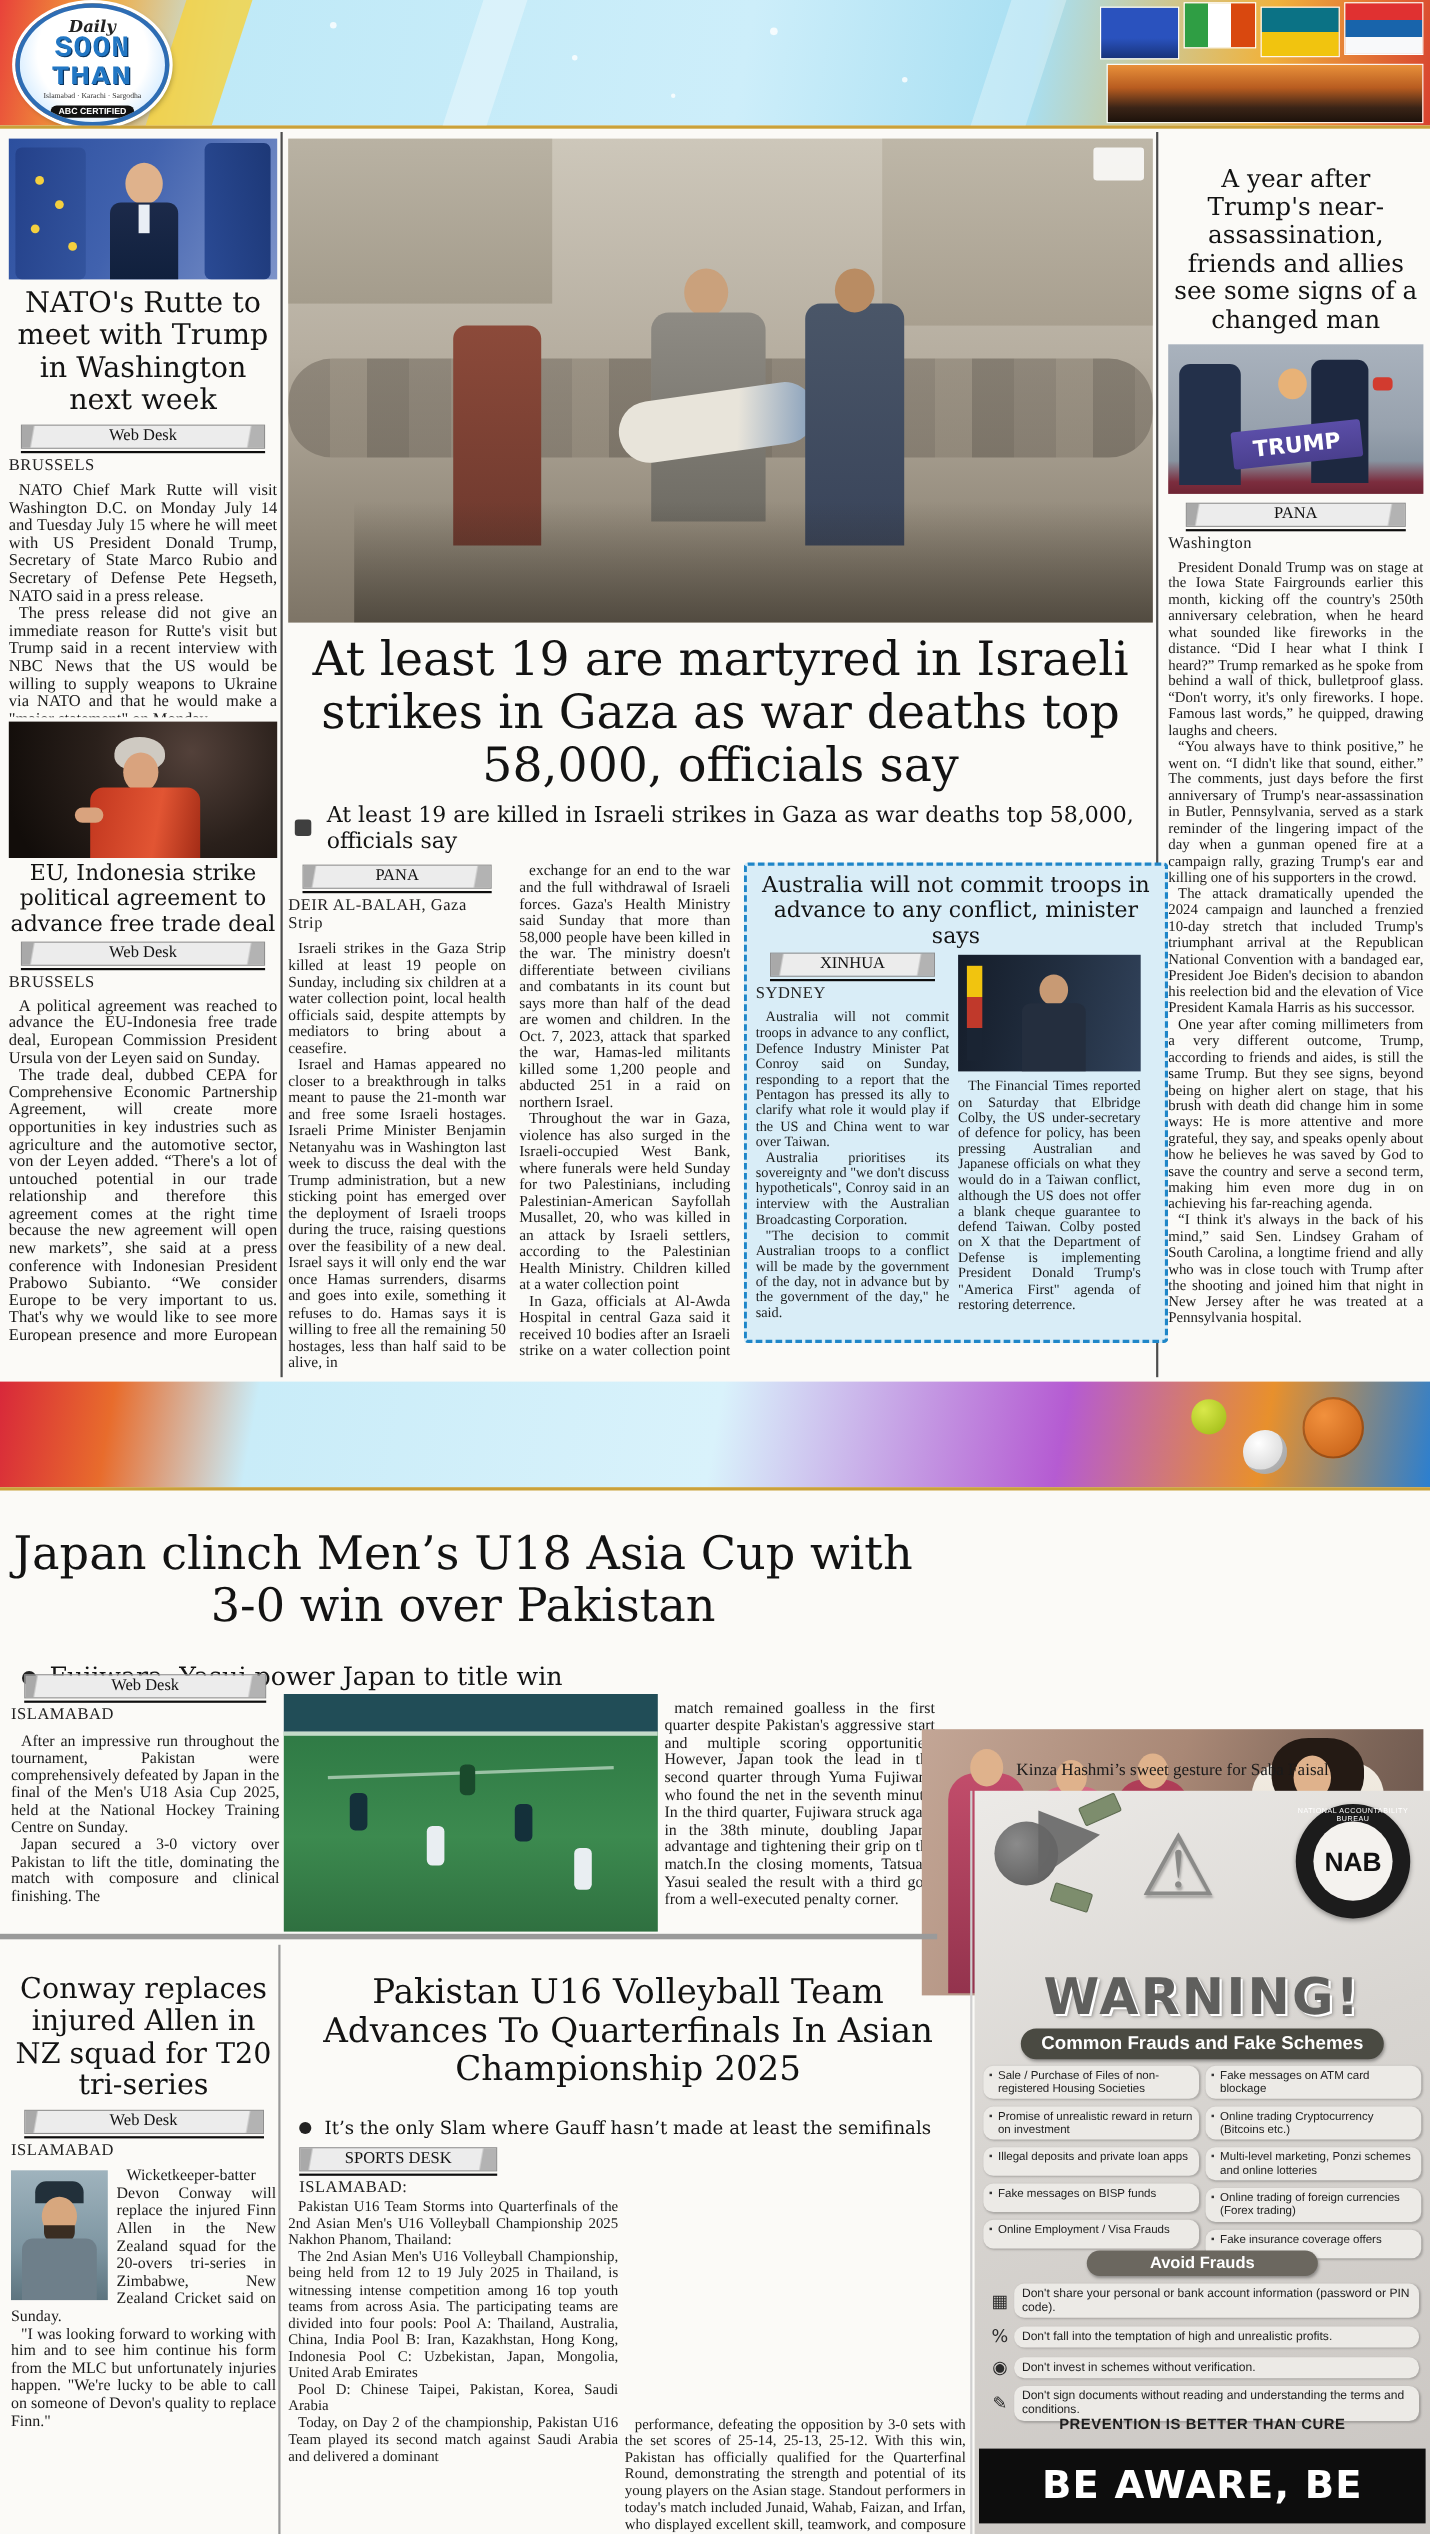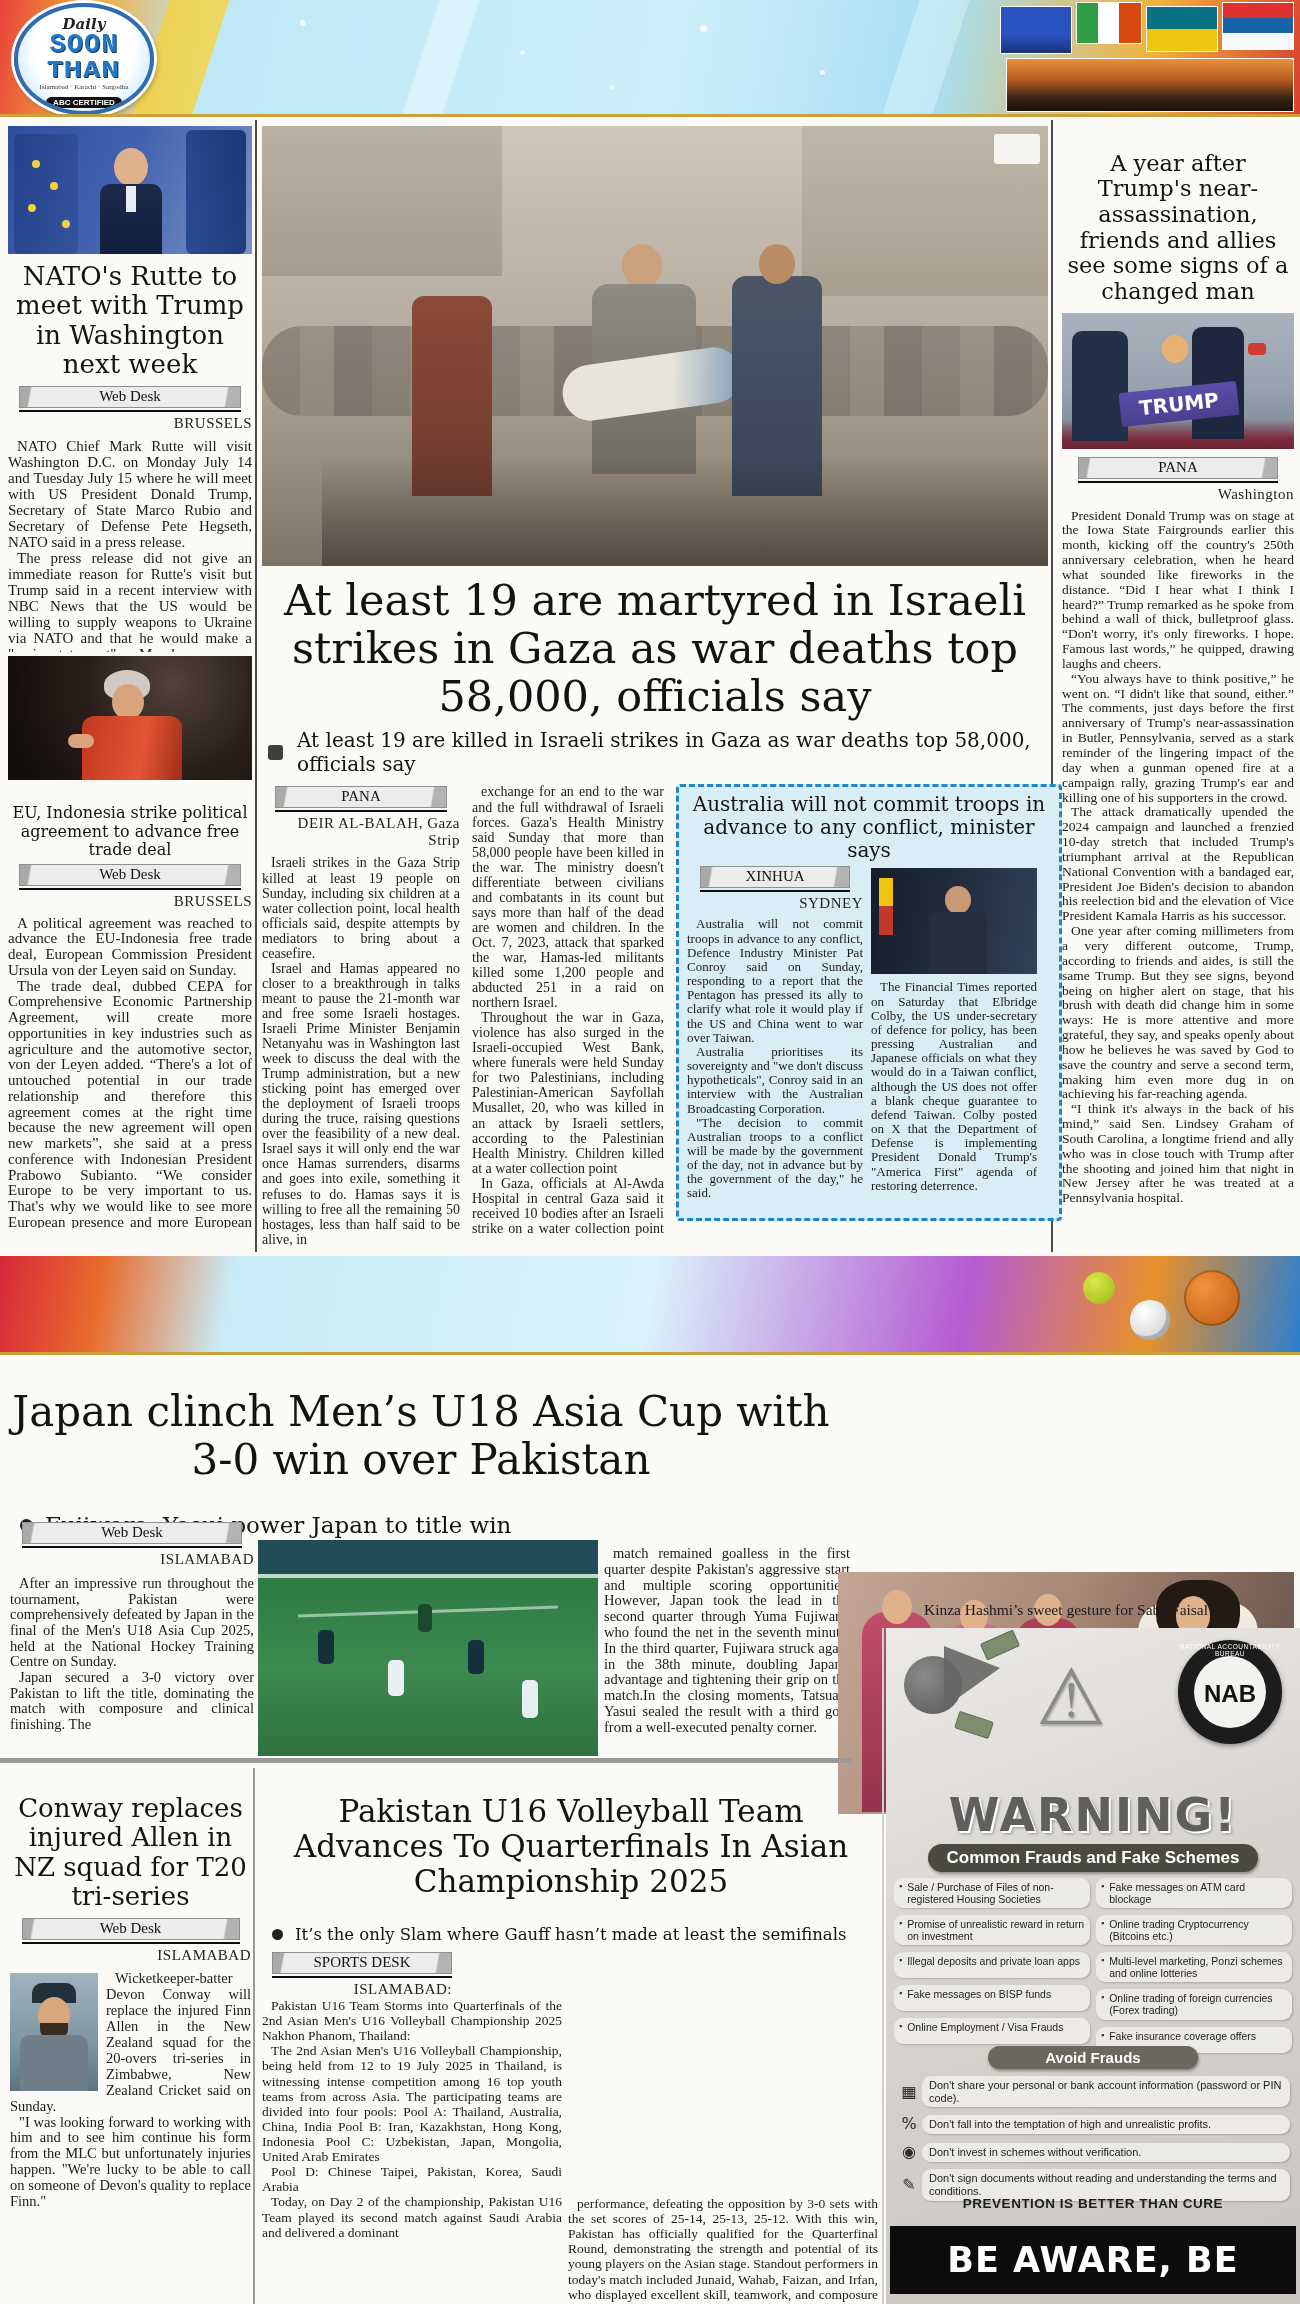--- a/index.html
+++ b/index.html
@@ -43,39 +43,39 @@
   .vrule{position:absolute;width:2px;background:#4c4c4c;}
   .hrule{position:absolute;height:5px;background:#9a9a9a;}
 
   
   .headline{font-family:"DejaVu Serif",serif;color:#131313;text-align:center;font-weight:500;}
   .agency{margin:0 auto;}
   .agency-bar{position:relative;text-align:center;font-size:15px;padding:1px 0 2px;color:#111;
     background:linear-gradient(100deg,#a9a9a9 0 10px,#ececec 12px calc(100% - 16px),#b3b3b3 calc(100% - 14px));
     border:1px solid #8f8f8f;}
   .agency-rule{height:2px;background:#0d0d0d;margin-top:2px;}
-  .dateline{text-align:right;font-size:15px;letter-spacing:.5px;color:#222;padding:3px 0 2px;}
+  .dateline{text-align:left;font-size:15px;letter-spacing:.5px;color:#222;padding:3px 0 2px;}
   .bodytext{text-align:justify;overflow:hidden;}
   .bodytext p{margin:0;text-indent:9px;}
   .subhead{display:flex;align-items:center;font-family:"DejaVu Serif",serif;color:#131313;}
   .subhead .sq{display:inline-block;width:15px;height:15px;background:#3f3f3f;border-radius:3px;margin:0 14px 0 6px;flex:0 0 auto;}
   .subhead .rd{display:inline-block;width:13px;height:13px;background:#222;border-radius:50%;margin:0 12px 0 6px;flex:0 0 auto;}
 
   .photo{position:relative;overflow:hidden;}
 
   
   #nato-art{left:8px;top:126px;width:244px;}
   #nato-photo{height:128px;background:linear-gradient(115deg,#2c4f9e 0%,#4162ae 45%,#7d93c9 100%);}
   #nato-art .headline{font-size:26px;line-height:1.13;margin:8px 0 6px;}
   #nato-art .agency{width:222px;}
   #nato-body{height:214px;font-size:15px;line-height:1.07;margin-top:4px;}
 
   #eu-art{left:8px;top:656px;width:244px;}
   #eu-photo{height:124px;background:radial-gradient(circle at 68% 22%,#53413a 0%,#2a201b 45%,#120d0a 90%);}
-  #eu-art .headline{font-size:16px;line-height:1.16;margin:24px 0 4px;}
+  #eu-art .headline{font-size:20px;line-height:1.16;margin:2px 0 4px;}
   #eu-art .agency{width:222px;}
   #eu-body{height:312px;font-size:15px;line-height:1.05;margin-top:4px;}
 
   #gaza-art{left:262px;top:126px;width:786px;}
   #gaza-photo{height:440px;background:linear-gradient(#cdc7ba 0%,#b6aea0 45%,#948b7c 80%,#7d7466 100%);}
   #gaza-art .headline{font-size:43px;line-height:1.12;margin:10px 10px 8px;}
   #gaza-sub{font-size:20px;justify-content:center;margin:2px 0 8px;}
   #gaza-cols{display:flex;align-items:flex-start;}
   #gaza-c1{width:198px;flex:0 0 auto;}
   #gaza-c1 .agency{width:172px;margin-top:2px;}

